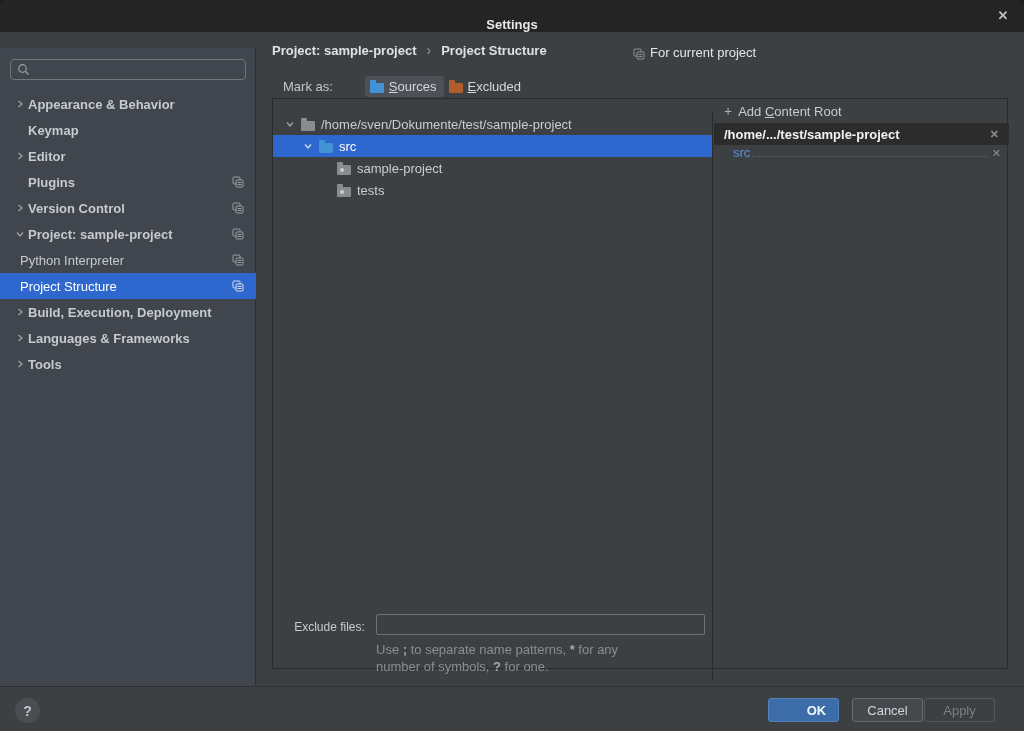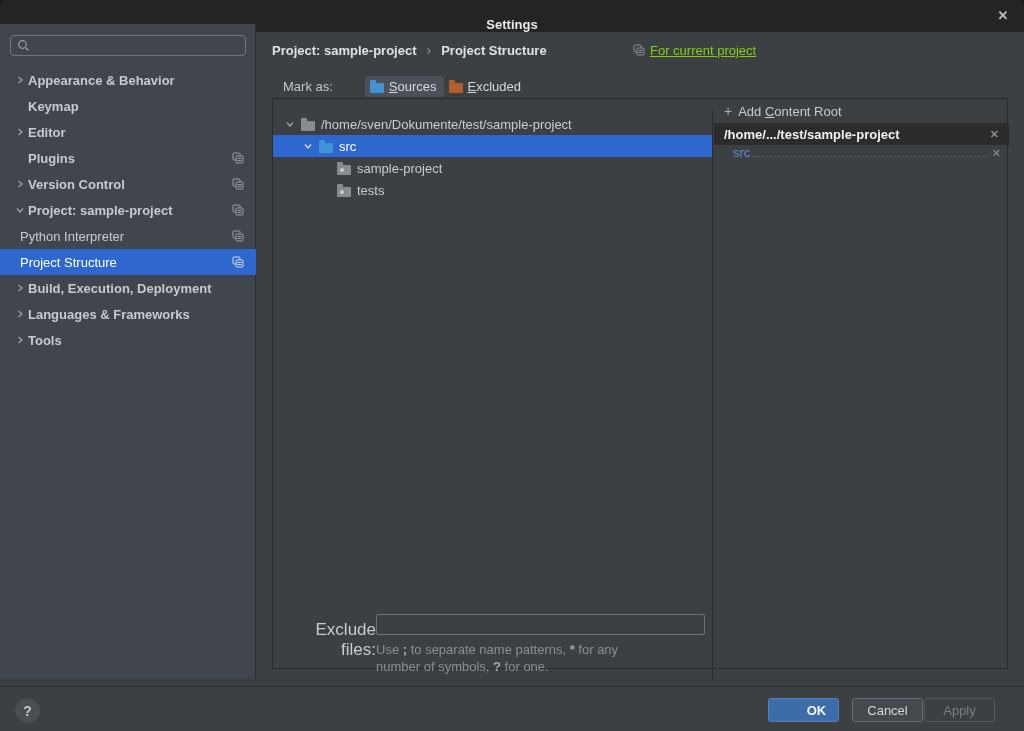--- a/index.html
+++ b/index.html
@@ -14,21 +14,21 @@
     position:absolute; left:0; top:0; width:1024px; height:32px;
     background:#242424; display:flex; align-items:flex-end; justify-content:center;
   }
   .titlebar .title { color:#e9e9e9; font-size:13px; font-weight:bold; }
   .close-btn {
     position:absolute; right:12px; top:7px; width:18px; height:18px;
     color:#bfbfbf; font-size:13px; font-weight:bold; text-align:center; line-height:18px; cursor:default;
   }
   
   .sidebar {
-    position:absolute; left:0; top:24px; width:256px; height:654px;
+    position:absolute; left:0; top:48px; width:256px; height:654px;
     background:#40454e; border-right:1px solid #2a2d31;
   }
   .search-box {
     position:absolute; left:10px; top:11px; width:236px; height:21px;
     border:1px solid #71767b; border-radius:4px; background:transparent;
     display:flex; align-items:center; padding-left:6px;
   }
   .search-box input {
     background:transparent; border:none; outline:none; color:#d0d4d8;
     font-size:12px; width:200px; font-family:"Liberation Sans", sans-serif;
@@ -47,21 +47,21 @@
   
   .content { position:absolute; left:257px; top:32px; width:767px; height:654px; background:#3c4043; }
   .breadcrumb {
     position:absolute; left:15px; top:8px; height:20px;
     display:flex; align-items:center; font-size:13px;
   }
   .breadcrumb .crumb { color:#dde1e5; font-weight:bold; }
   .breadcrumb .sep { color:#9299a0; margin:0 10px; font-size:14px; }
   .scope {
     position:absolute; left:376px; top:8px; height:20px;
-    display:flex; align-items:center; gap:5px; color:#84cc16; font-size:13px;text-decoration:underline;
+    display:flex; align-items:flex-end; gap:5px; color:#e5e5e5; font-size:13px;
   }
   
   .markas-row { position:absolute; left:26px; top:41px; height:26px; display:flex; align-items:center; font-size:13px; }
   .markas-label { color:#c2c7cc; margin-right:12px; }
   .chip { display:flex; align-items:center; gap:5px; padding:3px 7px 3px 5px; border-radius:3px; color:#d4d8dc; cursor:default; }
   .chip.active { background:#4c5157;margin-left:20px; }
   .mn { text-decoration:underline; }
   
   .folder { position:relative; width:14px; height:10px; border-radius:1px; margin-top:3px; flex:0 0 auto; }
   .folder::before { content:''; position:absolute; top:-3px; left:0; width:6px; height:3px; border-radius:1px 1px 0 0; background:inherit; }
@@ -71,21 +71,21 @@
   .folder.dotted::after { content:''; position:absolute; left:3px; top:3px; width:4px; height:4px; border-radius:50%; background:#c9cdd1; }
   
   .panels { position:absolute; left:15px; top:66px; width:736px; height:571px; border:1px solid #292c2f; }
   .tree-panel { position:absolute; left:0; top:12px; width:440px; height:569px; border-right:1px solid #292c2f; }
   .tree-row { position:relative; height:22px; display:flex; align-items:center; font-size:13px; color:#c8cdd2; cursor:default; }
   .tree-row.selected { background:#2e68ce; color:#ffffff; }
   .tree-row .chev { width:14px; display:flex; justify-content:center; flex:0 0 auto; }
   .tree-row .label { margin-left:6px; white-space:nowrap; }
   .ind1 { padding-left:10px; } .ind2 { padding-left:28px; } .ind3 { padding-left:64px; }
   
-  .exclude-label { position:absolute; left:10px; top:509px; width:93px; text-align:right; color:#c6cbd0; font-size:17px; }
+  .exclude-label { position:absolute; left:10px; top:509px; width:93px; text-align:center; color:#c6cbd0; font-size:12px; }
   .exclude-input {
     position:absolute; left:103px; top:503px; width:329px; height:21px;
     background:#3c4043; border:1px solid #6e7377; border-radius:2px; outline:none;
     color:#d0d4d8; font-size:12px; padding:0 6px; font-family:"Liberation Sans", sans-serif;
   }
   .hint { position:absolute; left:103px; top:530px; width:300px; color:#898e93; font-size:13px; line-height:17px; }
   .hint b { color:#a4a9ae; }
   
   .right-panel { position:absolute; left:441px; top:0; width:295px; height:569px; }
   .acr-row { display:flex; align-items:center; gap:6px; height:24px; padding-left:10px; color:#c6cbd0; font-size:13px; cursor:default; }

